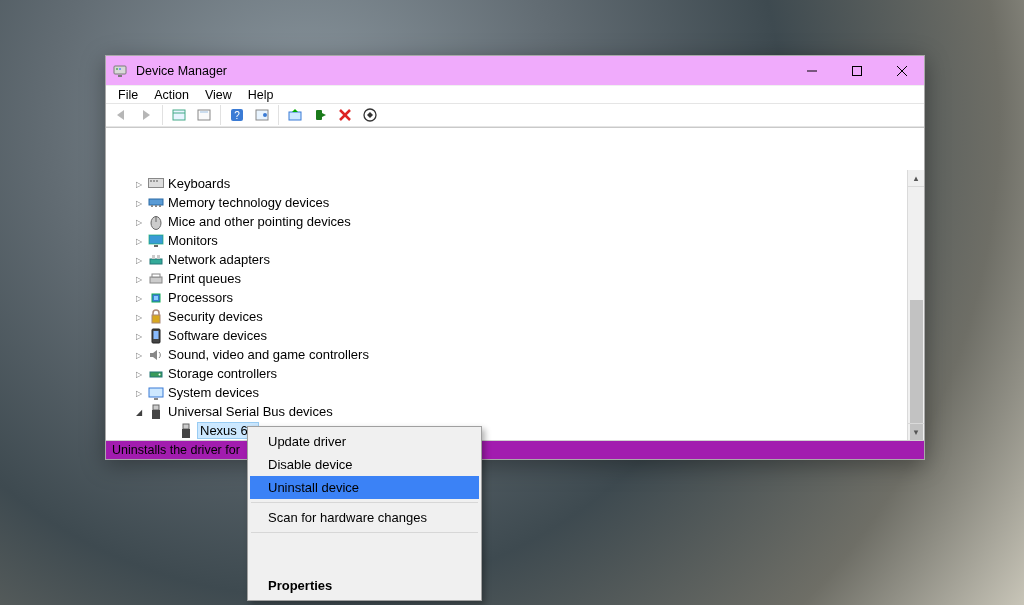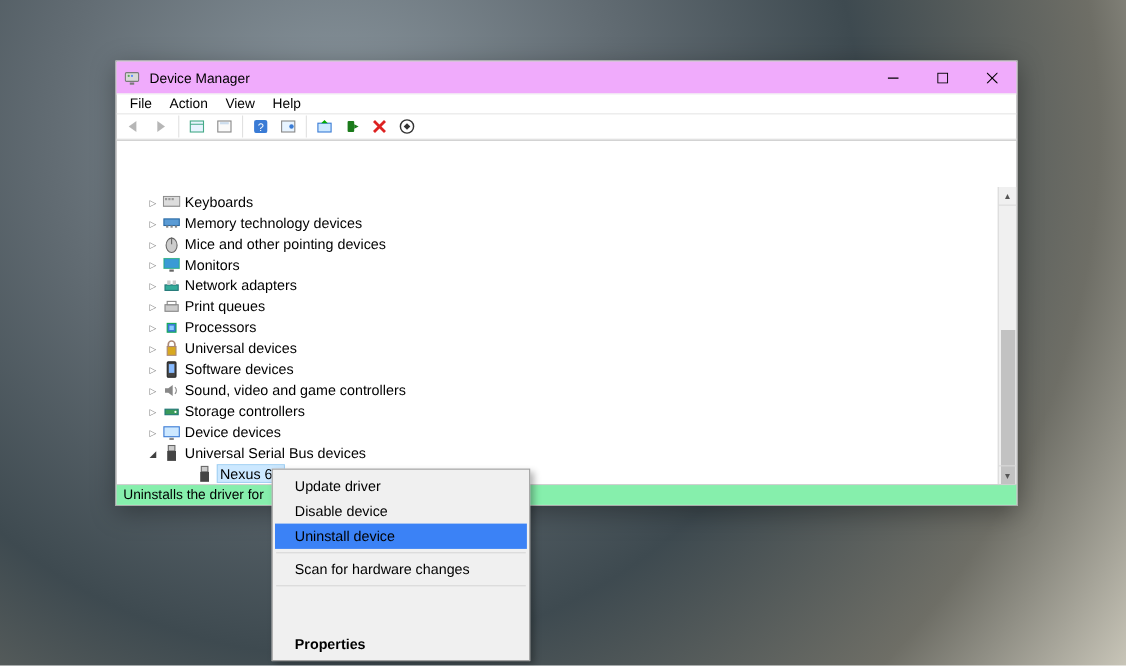--- a/index.html
+++ b/index.html
@@ -15,21 +15,21 @@
     display:flex; flex-direction:column;
   }
   
   .titlebar { height:30px; display:flex; align-items:center; padding:0 0 0 6px; background:#f0abfc; }
   .titlebar .app-icon { width:16px; height:16px; margin-right:8px; }
   .titlebar .title { flex:0 0 auto; color:#000; font-size:12.5px; }
   .titlebar .spacer { flex:1; }
   .winbtn { width:45px; height:29px; display:flex; align-items:center; justify-content:center; cursor:default; }
   .winbtn svg { pointer-events:none; }
   
-  .menubar { height:21px; display:flex; padding:0 4px; border-top:1px solid #f0f0f0; }
+  .menubar { height:21px; display:flex; align-items:center; padding:0 4px; border-top:1px solid #f0f0f0; }
   .menubar span { padding:1px 8px; font-size:12.5px; cursor:default; }
   
   .toolbar { height:26px; display:flex; align-items:center; padding:0 4px; border-top:1px solid #e5e5e5; border-bottom:1px solid #e5e5e5; gap:3px; }
   .tbtn { width:22px; height:22px; display:flex; align-items:center; justify-content:center; border:1px solid transparent; cursor:default;}
   .tbtn.disabled { opacity:0.45; }
   .tsep { width:1px; height:20px; background:#e1e1e1; margin:0 2px; }
   
   .tree-wrap { flex:1; border-top:1px solid #c9c9c9; display:flex; }
   .tree { flex:1; overflow:hidden; padding:4px 2px 0 8px; position:relative;margin-top:42px; }
   .tree-scroll { position:absolute; right:0; top:0; width:17px; height:100%; background:#f0f0f0; border-left:1px solid #dadada; }
@@ -40,21 +40,21 @@
   .node { display:flex; align-items:center; height:19px; white-space:nowrap; cursor:default; }
   .node .expander { width:14px; text-align:center; font-size:9px; color:#5b5b5b; user-select:none; }
   .node .expander.open::before { content:"\25e2"; display:inline-block; transform:rotate(0deg); font-size:8px; color:#404040;}
   .node .expander.closed::before { content:"\25B7"; font-size:8px; color:#7a7a7a;}
   .node .n-icon { width:16px; height:16px; margin:0 4px 0 2px; display:inline-flex; align-items:center; justify-content:center;}
   .node .label { font-size:13px; color:#000; }
   .node.level1 { padding-left:18px; }
   .node.level2 { padding-left:48px; }
   .node.selected .label { background:#cce8ff; outline:1px solid #99ccf3; padding:0 2px; }
   
-  .statusbar { height:22px; border-top:1px solid #d0d0d0; display:flex; align-items:center; padding:0 6px; font-size:12.5px; color:#000; background:#86efac; }
+  .statusbar { height:22px; border-top:1px solid #d0d0d0; display:flex; align-items:center; padding:0 6px; font-size:12.5px; color:#000; background:#a21caf; }
   
   .context-menu {
     position:absolute; left:247px; top:426px; width:235px;
     background:#f0f0f0; border:1px solid #a0a0a0; box-shadow:3px 3px 6px rgba(0,0,0,0.3);
     padding:3px 2px;
   }
   .context-menu .item { height:23px; display:flex; align-items:center; padding:0 18px; font-size:13px; cursor:default; }
   .context-menu .item.highlighted { background:#3b82f6; }
   .context-menu .sep { height:1px; background:#d7d7d7; margin:3px 1px; }
   .context-menu .item.bold { font-weight:700;margin-top:41px; }
@@ -243,21 +243,21 @@
         <span class="label">Processors</span>
       </div>
       <div class="node level1">
         <span class="expander closed"></span>
         <span class="n-icon">
             <svg width="14" height="16">
               <rect x="3" y="6" width="8" height="8" fill="#d8a820" stroke="#a87"></rect>
               <path d="M4 6 v-2 a3 3 0 0 1 6 0 v2" fill="none" stroke="#a87" stroke-width="1.5"></path>
             </svg>
           </span>
-        <span class="label">Universal devices</span>
+        <span class="label">Security devices</span>
       </div>
       <div class="node level1">
         <span class="expander closed"></span>
         <span class="n-icon">
             <svg width="10" height="16">
               <rect x="1" y="1" width="8" height="14" rx="1" fill="#444" stroke="#222"></rect>
               <rect x="2.5" y="3" width="5" height="8" fill="#8bf"></rect>
             </svg>
           </span>
         <span class="label">Software devices</span>
@@ -283,21 +283,21 @@
         <span class="label">Storage controllers</span>
       </div>
       <div class="node level1">
         <span class="expander closed"></span>
         <span class="n-icon">
             <svg width="16" height="14">
               <rect x="1" y="2" width="14" height="9" fill="#cde8ff" stroke="#3a7bd5"></rect>
               <rect x="6" y="12" width="4" height="2" fill="#888"></rect>
             </svg>
           </span>
-        <span class="label">Device devices</span>
+        <span class="label">System devices</span>
       </div>
       <div class="node level1">
         <span class="expander open"></span>
         <span class="n-icon">
             <svg width="10" height="16">
               <rect x="2" y="1" width="6" height="5" fill="#ccc" stroke="#666"></rect>
               <rect x="1" y="6" width="8" height="9" fill="#444"></rect>
             </svg>
           </span>
         <span class="label">Universal Serial Bus devices</span>

